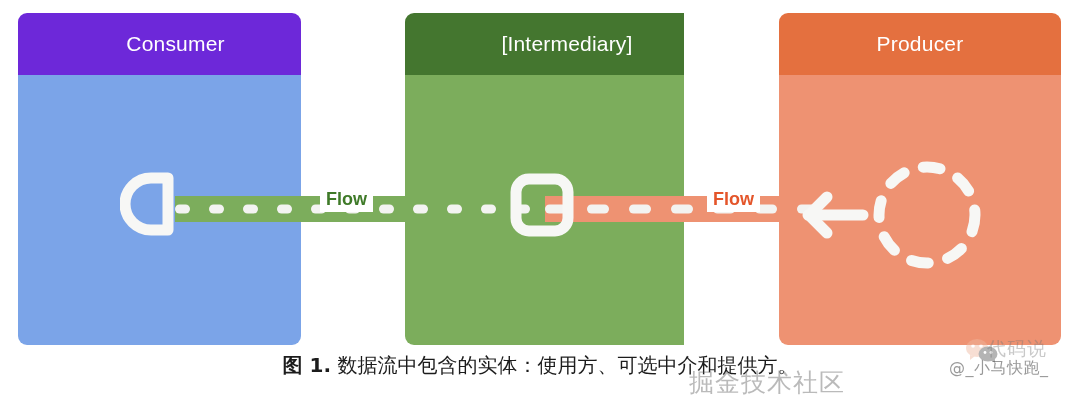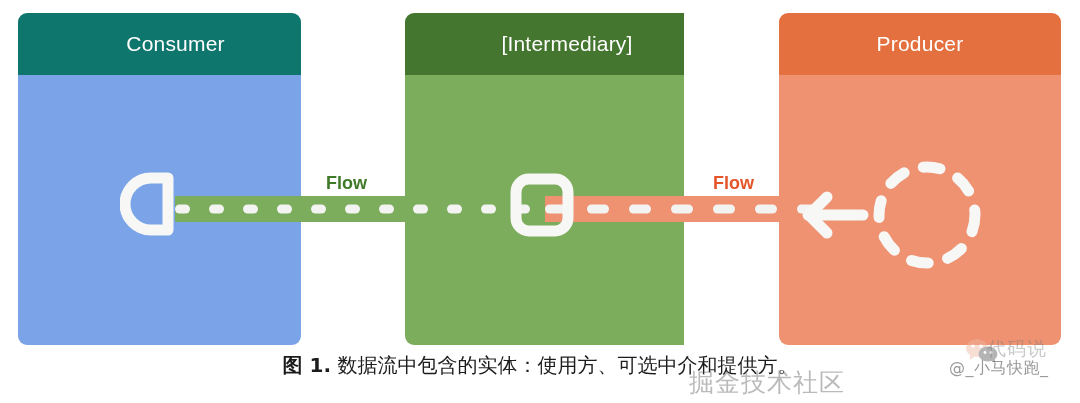--- a/index.html
+++ b/index.html
@@ -43,21 +43,21 @@
   }
   .entity .body {
     height: 270px;
     position: relative;
   }
 
   #consumer-box   { left: 18px;  width: 283px; }
   #intermediary-box { left: 405px; width: 324px; }
   #producer-box   { left: 779px; width: 282px; }
 
-  #consumer-box .header     { background: #0f766e; padding-left: 32px; }
+  #consumer-box .header     { background: #6d28d9; padding-left: 32px; }
   #consumer-box .body       { background: #7ba4e8; }
   #intermediary-box .header { background: #44762f; }
   #intermediary-box .body   { background: #7cad5c; }
   #producer-box .header     { background: #e4703f; }
   #producer-box .body       { background: #ee9272; }
 
   
   .flowbar {
     position: absolute;
     top: 196px;
@@ -88,21 +88,21 @@
     border-radius: 5px;
     background: #f3f3f1;
     flex: 0 0 auto;
   }
   #flow-green .dash  { width: 15px; margin-right: 19px; }
   #flow-orange .dash { width: 22px; margin-right: 20px; }
 
   
   .flow-label {
     position: absolute;
-    top: 170px;
+    top: 186px;
     height: 26px;
     line-height: 26px;
     background: #ffffff;
     font-size: 18px;
     font-weight: bold;
     padding: 0 6px;
   }
   #flow-label-green  { left: 320px; color: #3f7a28; }
   #flow-label-orange { left: 707px; color: #e4552a; }
 

